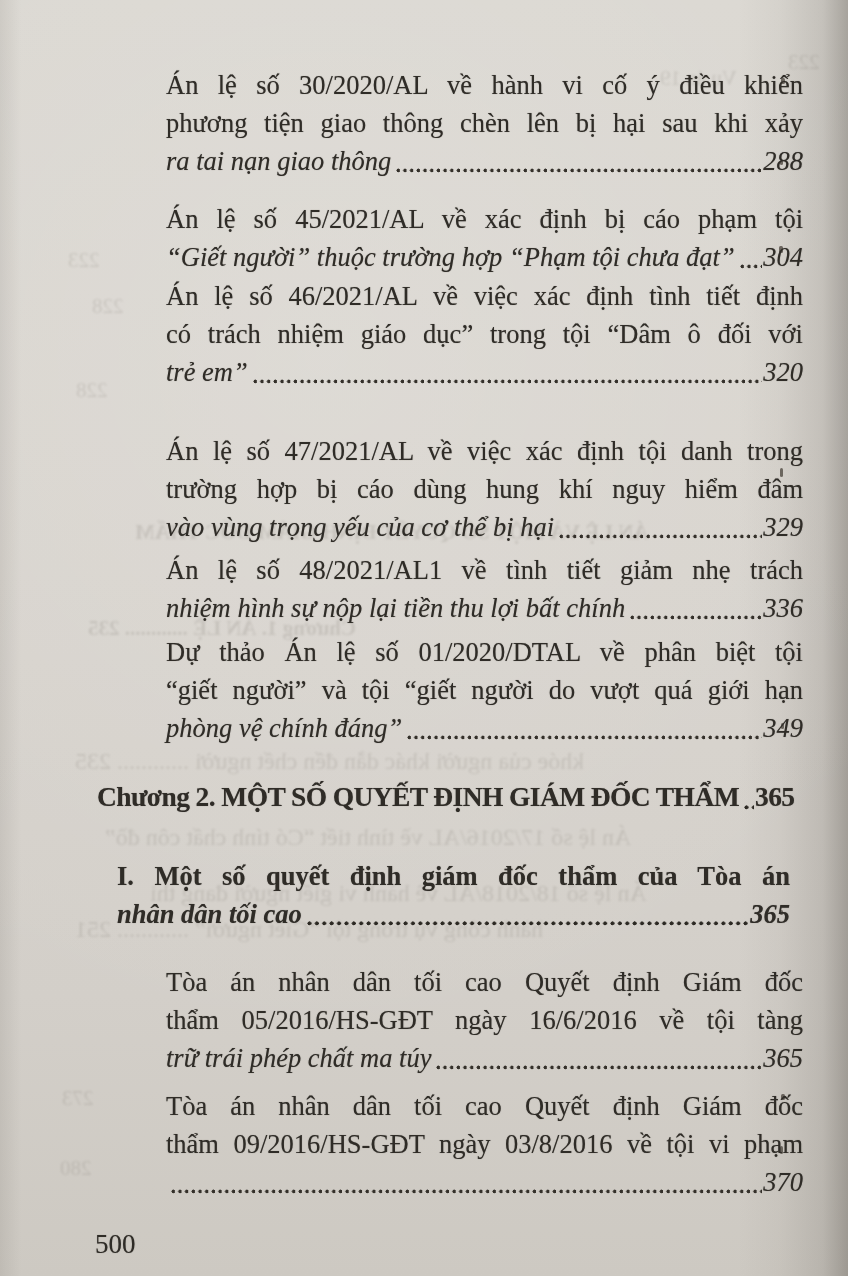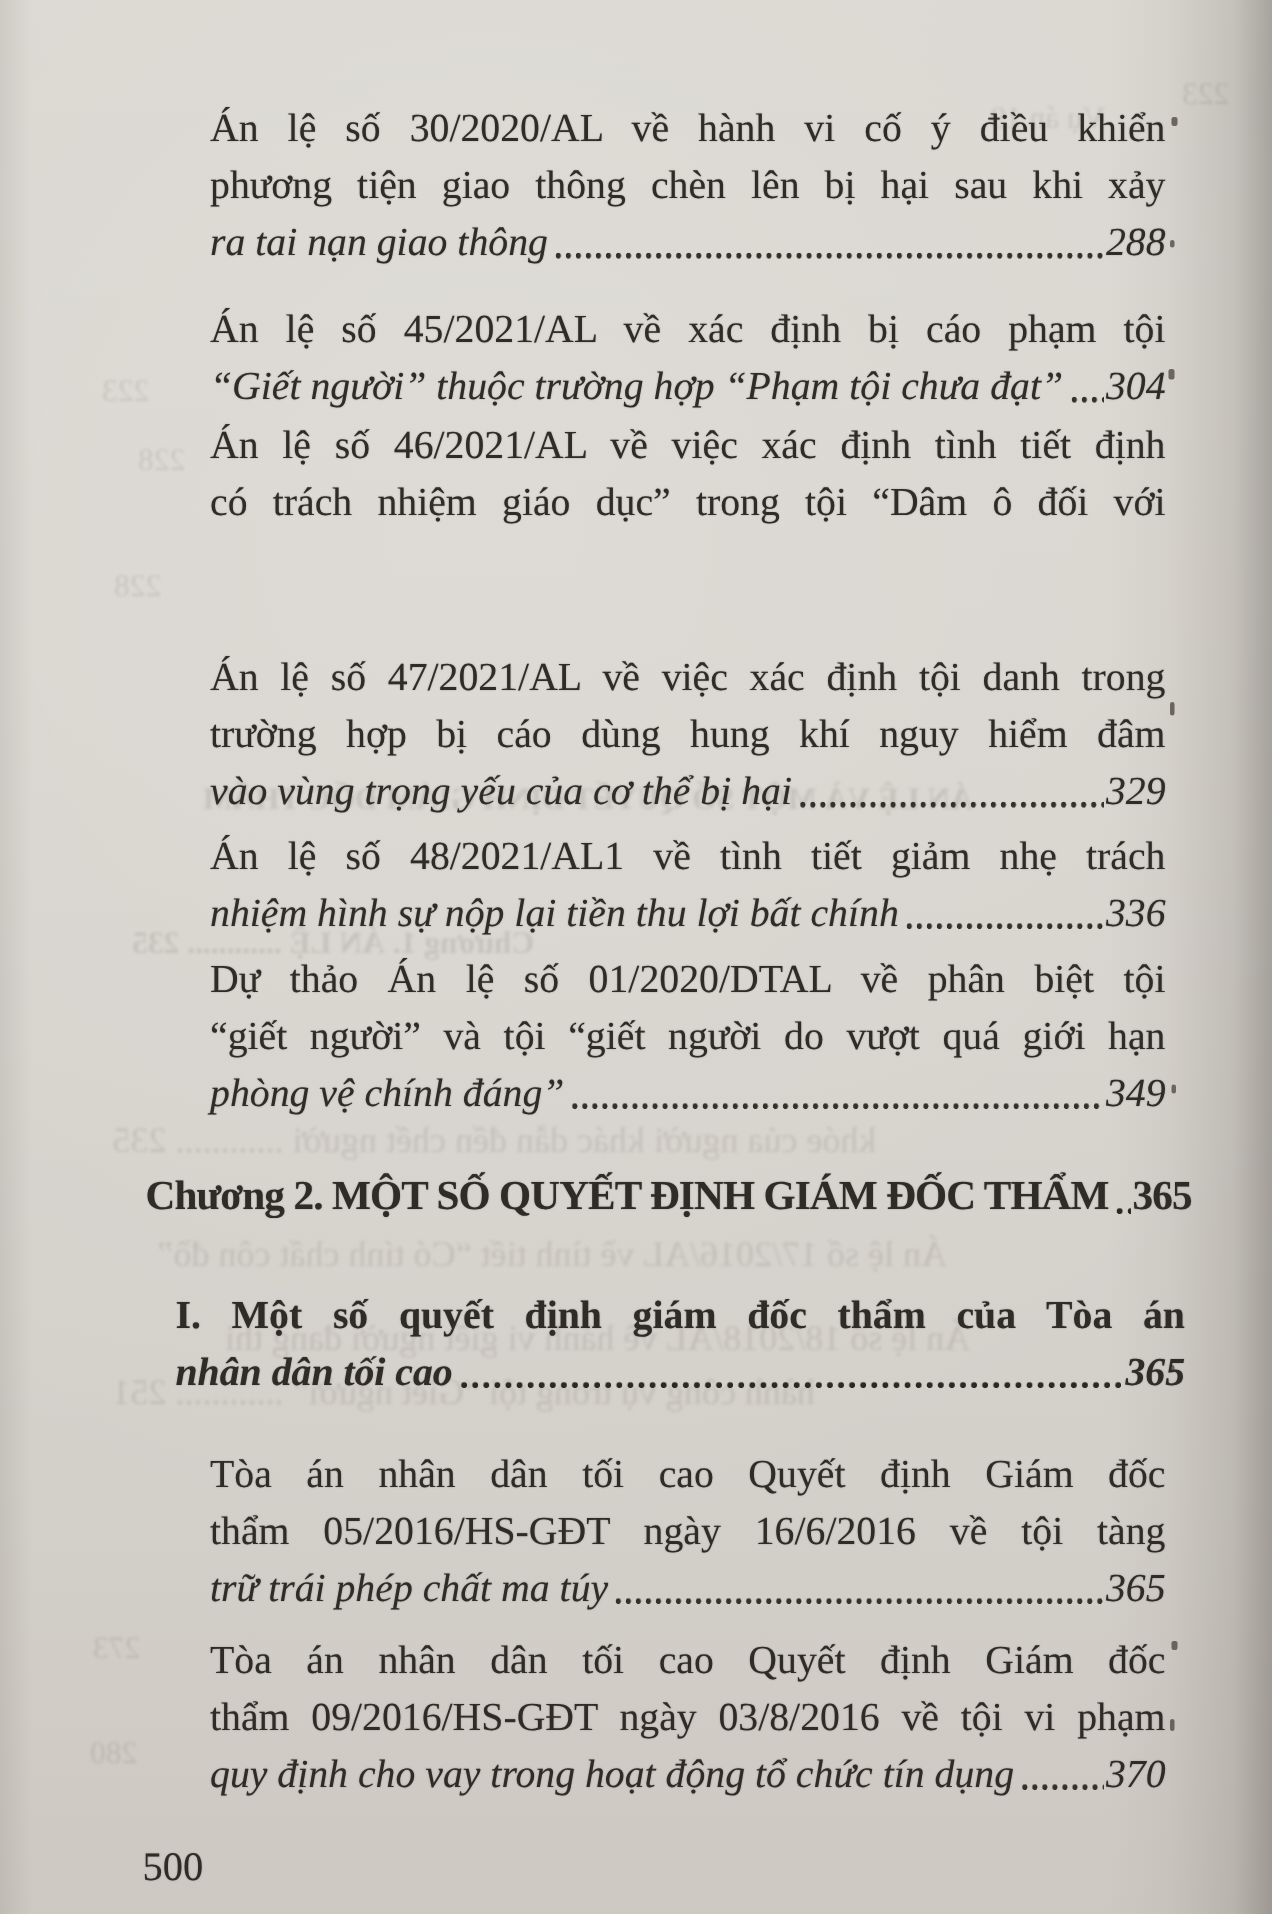--- a/index.html
+++ b/index.html
@@ -8,21 +8,21 @@
     font-family:"Liberation Serif","DejaVu Serif",serif;
     color:#2f2c27;
     background:
       radial-gradient(130% 90% at 38% 28%, rgba(255,255,255,0.12), rgba(0,0,0,0) 62%),
       linear-gradient(to right, rgba(70,65,58,0.10), rgba(0,0,0,0) 2.5%),
       linear-gradient(to right, rgba(0,0,0,0) 87%, rgba(98,92,84,0.06) 92%, rgba(74,69,62,0.16) 97%, rgba(64,59,52,0.34) 100%),
       linear-gradient(180deg, #dbd8d2 0%, #d8d4ce 45%, #d3cfc9 78%, #cdc9c2 100%);
   }
   .toc-layer{ text-shadow:0 0 1px rgba(47,44,39,0.45); }
   .entry{
-    position:absolute;left:140px;width:637px;
+    position:absolute;left:166px;width:637px;
     font-size:26.5px;line-height:38px;
   }
   .line.full{ text-align:justify; text-align-last:justify; text-justify:inter-word; }
   .line.last{ display:flex; align-items:baseline;font-style:italic; }
   .t{ white-space:nowrap; }
   .pg{ white-space:nowrap; }
   .dots{
     flex:1 1 auto; min-width:10px; align-self:stretch;
     margin:0 1px 0 5px;
     background-image:radial-gradient(circle at 2.2px 2.2px, #34302a 1.55px, rgba(0,0,0,0) 1.95px);
@@ -97,20 +97,25 @@
       <div class="line last">
         <span class="t">“Giết người” thuộc trường hợp “Phạm tội chưa đạt”</span>
         <span class="dots"></span>
         <span class="pg">304</span>
       </div>
     </div>
 
     <div class="entry" style="top:277px">
       <div class="line full">Án lệ số 46/2021/AL về việc xác định tình tiết định</div>
       <div class="line full">có trách nhiệm giáo dục” trong tội “Dâm ô đối với</div>
+      <div class="line last">
+        <span class="t">trẻ em”</span>
+        <span class="dots"></span>
+        <span class="pg">320</span>
+      </div>
     </div>
 
     <div class="entry" style="top:432px">
       <div class="line full">Án lệ số 47/2021/AL về việc xác định tội danh trong</div>
       <div class="line full">trường hợp bị cáo dùng hung khí nguy hiểm đâm</div>
       <div class="line last">
         <span class="t">vào vùng trọng yếu của cơ thể bị hại</span>
         <span class="dots"></span>
         <span class="pg">329</span>
       </div>
@@ -157,21 +162,20 @@
         <span class="t">trữ trái phép chất ma túy</span>
         <span class="dots"></span>
         <span class="pg">365</span>
       </div>
     </div>
 
     <div class="entry" style="top:1087px">
       <div class="line full">Tòa án nhân dân tối cao Quyết định Giám đốc</div>
       <div class="line full">thẩm 09/2016/HS-GĐT ngày 03/8/2016 về tội vi phạm</div>
       <div class="line last">
-        <span class="t">quy định cho vay trong hoạt động tổ chức tín dụng</span>
         <span class="dots"></span>
         <span class="pg">370</span>
       </div>
     </div>
 
     <div class="footer-num">500</div>
 
   </div>
 </div>
 

